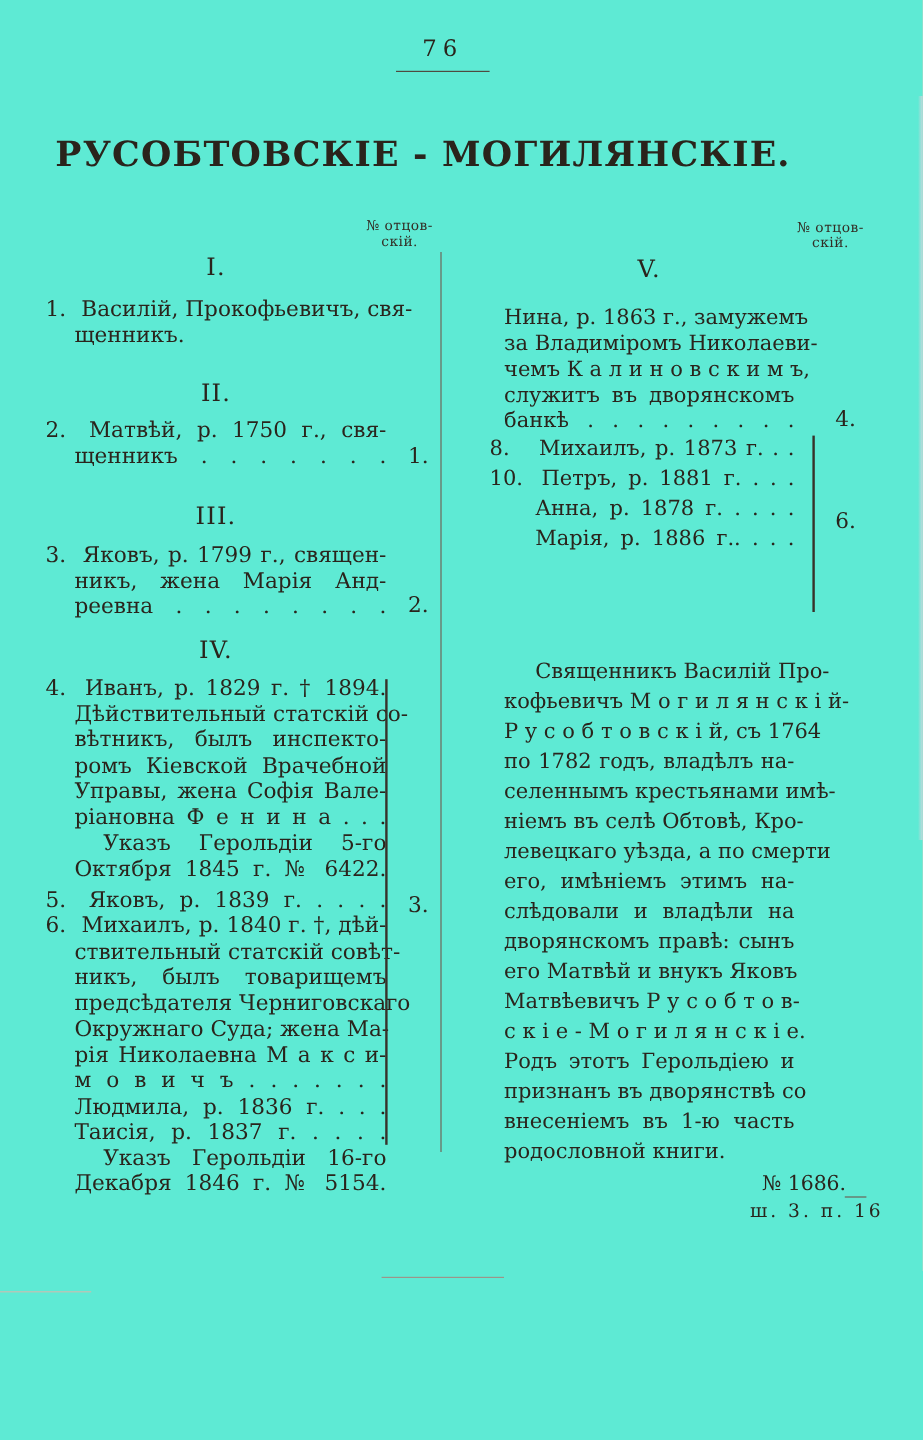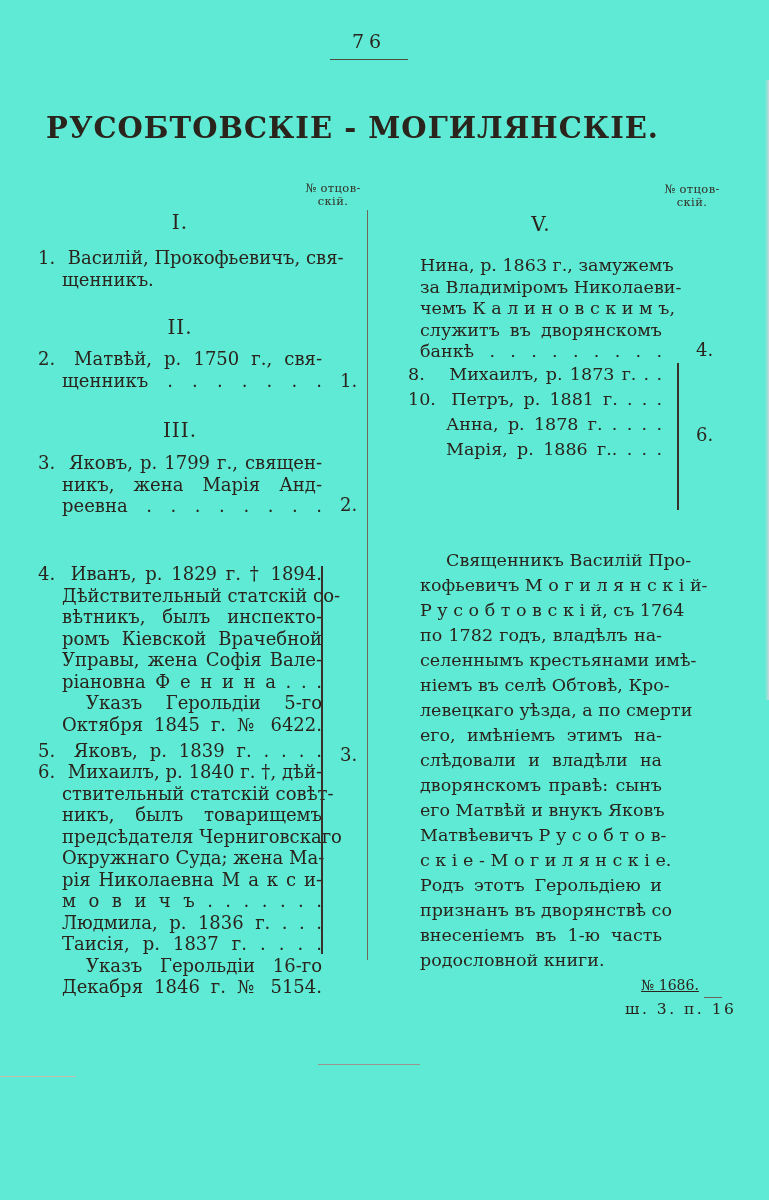--- a/index.html
+++ b/index.html
@@ -45,21 +45,21 @@
   .cont{padding-left:24px;}
   #rc-items .cont{padding-left:38px;}
   .note{padding-left:48px;}
   .flush{text-align-last:left;}
   .indent{text-indent:26px;}
   
   .ref{position:absolute;font-size:18px;}
   #ref-1{left:340px;top:370px;} #ref-2{left:340px;top:494px;} #ref-3{left:340px;top:744px;}
   #ref-4{left:696px;top:339px;} #ref-6{left:696px;top:424px;}
   
-  #footer-num{left:618px;top:977px;width:104px;text-align:center;font-size:14px;text-decoration:underline;}
+  #footer-num{left:618px;top:977px;width:104px;text-align:center;font-size:17px;}
   #footer-dash{left:704px;top:997px;width:18px;height:1px;background:#6a6458;}
   #footer-sig{left:625px;top:1000px;width:130px;font-size:15.5px;letter-spacing:2.5px;}
   #bottom-rule{left:318px;top:1064px;width:102px;height:1px;background:#9b958a;}
   #corner-mark{left:0;top:1076px;width:76px;height:1px;background:#c6c0b1;}
   #scan-edge{right:0;top:80px;width:4px;height:620px;
     background:linear-gradient(to left,#cbd6dc,rgba(203,214,220,0));}
 </style>
 </head>
 <body>
 
@@ -89,20 +89,21 @@
   <div class="entry lc" id="lc-e2">
       <div class="line"><span class="num">2.</span> Матвѣй, р. 1750 г., свя-</div>
       <div class="line cont">щенникъ . . . . . . .</div>
     </div>
   <div class="col-heading" id="lc-h3">III.</div>
   <div class="entry lc" id="lc-e3">
       <div class="line"><span class="num">3.</span> Яковъ, р. 1799 г., священ-</div>
       <div class="line cont">никъ, жена Марія Анд-</div>
       <div class="line cont">реевна . . . . . . . .</div>
     </div>
+  <div class="col-heading" id="lc-h4">IV.</div>
   <div class="entry lc" id="lc-e4">
       <div class="line"><span class="num">4.</span> Иванъ, р. 1829 г. † 1894.</div>
       <div class="line cont">Дѣйствительный статскій со-</div>
       <div class="line cont">вѣтникъ, былъ инспекто-</div>
       <div class="line cont">ромъ Кіевской Врачебной</div>
       <div class="line cont">Управы, жена Софія Вале-</div>
       <div class="line cont">ріановна Ф е н и н а . . .</div>
       <div class="line note">Указъ Герольдіи 5-го</div>
       <div class="line cont">Октября 1845 г. № 6422.</div>
     </div>

